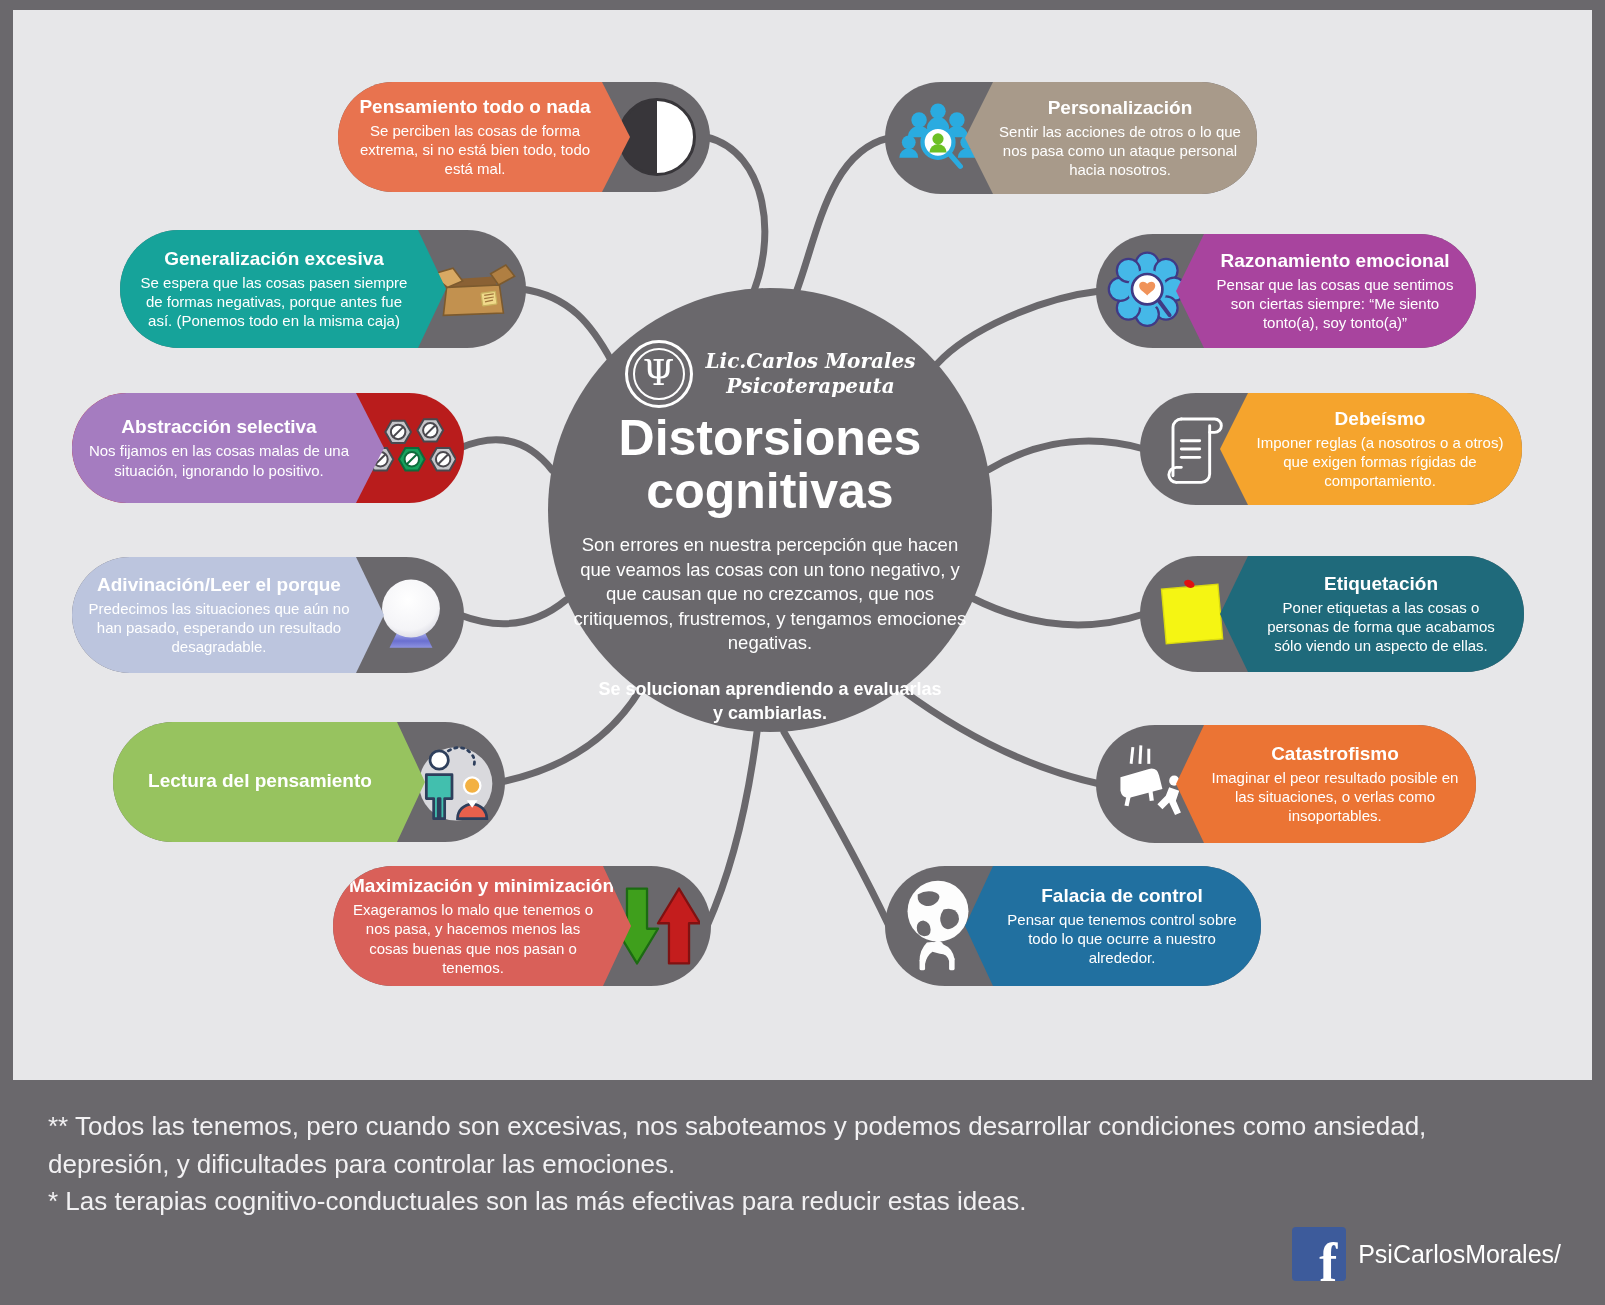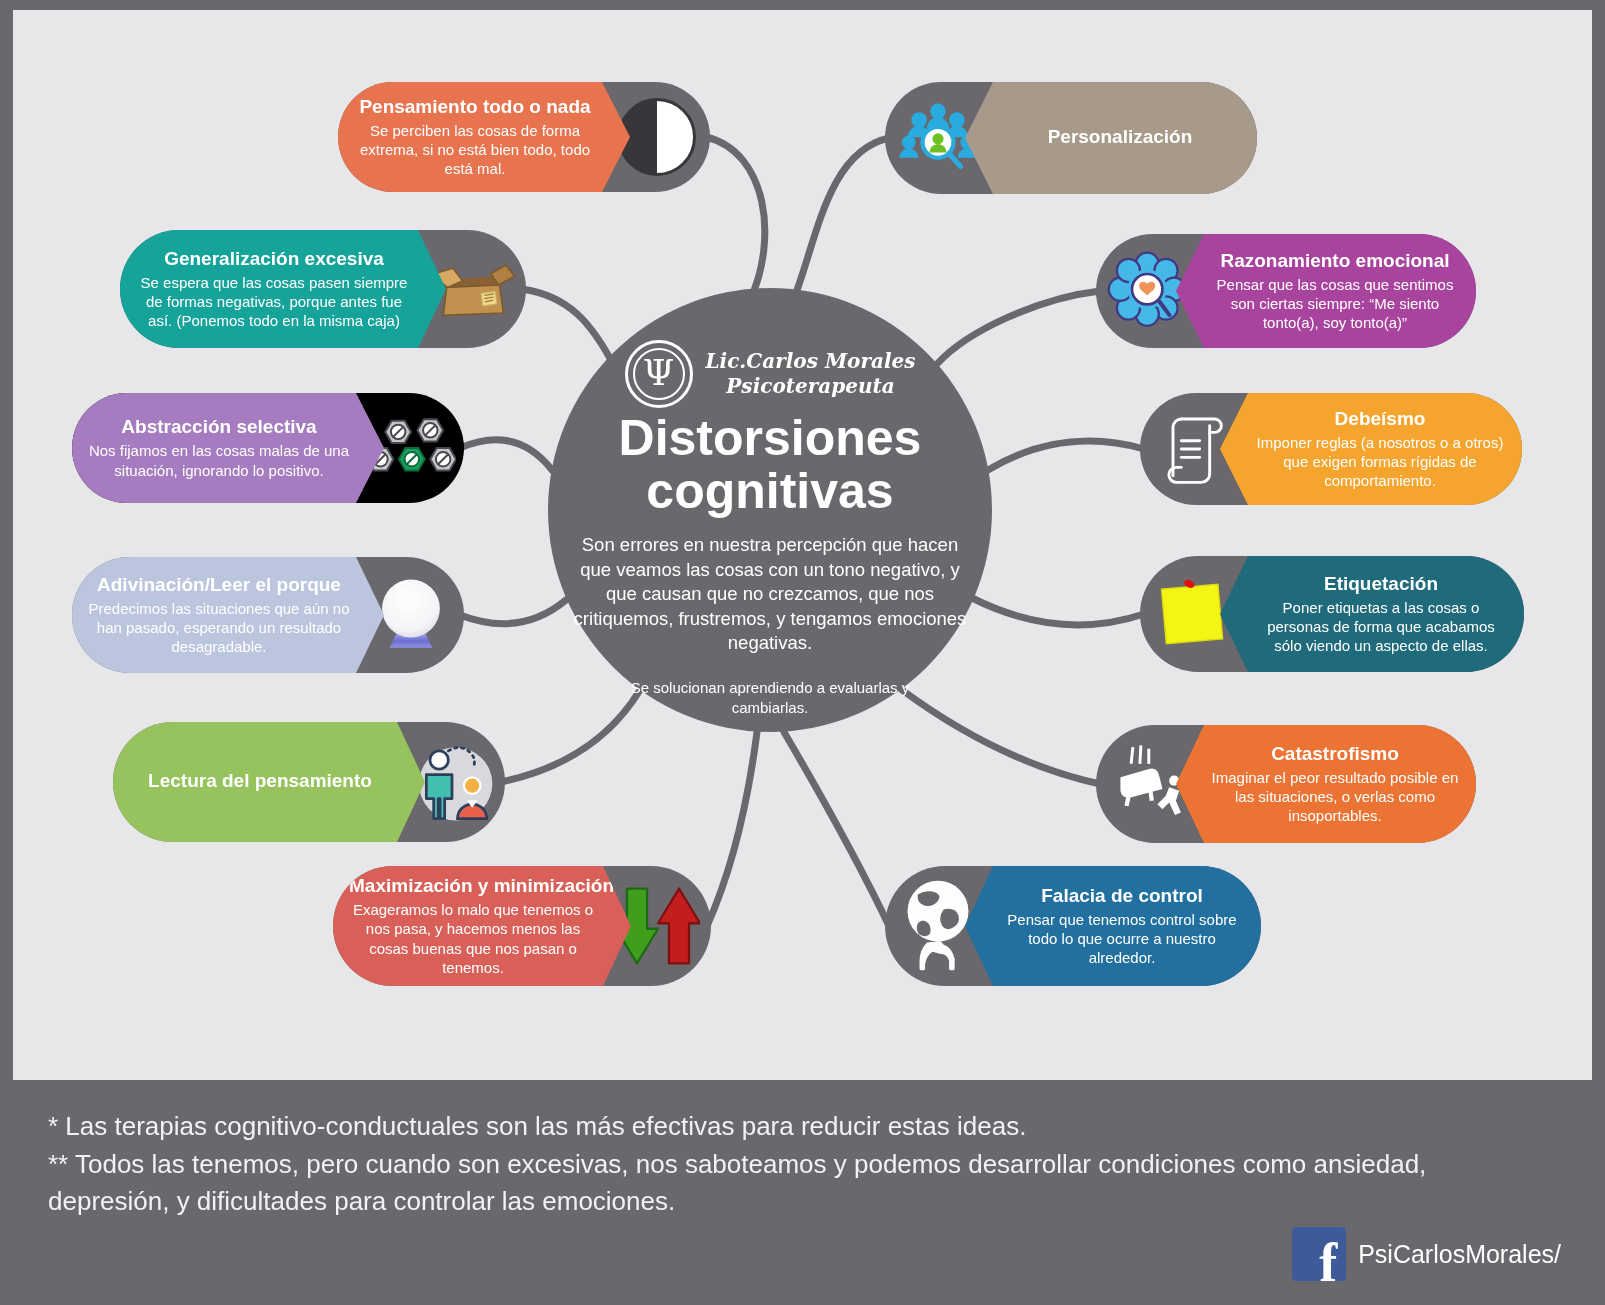--- a/index.html
+++ b/index.html
@@ -33,21 +33,21 @@
     position:absolute;left:548px;top:288px;width:444px;height:444px;border-radius:50%;
     background:#6a686c;z-index:2;color:#fff;text-align:center;
   }
   .logo-row{display:flex;justify-content:center;align-items:center;gap:13px;padding-top:52px;}
   .psi-outer{width:62px;height:62px;border:3px solid #fff;border-radius:50%;display:flex;align-items:center;justify-content:center;flex:0 0 auto;}
   .psi-inner{width:48px;height:48px;border:2.5px solid #fff;border-radius:50%;display:flex;align-items:center;justify-content:center;}
   .psi-glyph{font-family:"DejaVu Serif",serif;font-size:36px;line-height:1;margin-top:-2px;}
   .logo-text{font-family:"DejaVu Serif",serif;font-style:italic;font-weight:bold;font-size:20px;line-height:1.25;text-align:center;}
   .center-title{font-size:50px;font-weight:bold;line-height:1.05;margin-top:4px;}
   .center-desc{font-size:18.5px;line-height:1.33;margin:16px 22px 0;}
-  .center-sol{font-size:15px;line-height:1.33;margin:22px 50px 8px;}
+  .center-sol{font-size:18px;line-height:1.33;margin:22px 50px 8px;font-weight:bold;}
 
   
   .footer{position:absolute;left:0;top:1080px;width:1605px;height:225px;color:#f2f1f3;z-index:2;}
   .notes{margin:28px 40px 0 48px;font-size:26px;line-height:1.45;}
   .note{margin:0;}
   .note2-wrap{max-width:1450px;}
   .fb{position:absolute;right:44px;bottom:24px;display:flex;align-items:center;gap:12px;}
   .fb-square{width:54px;height:54px;background:#3d5b9b;border-radius:4px;position:relative;overflow:hidden;}
   .fb-f{position:absolute;right:9px;bottom:-13px;color:#fff;font-weight:bold;font-size:54px;font-family:"Liberation Serif",serif;}
   .fb-label{font-size:25px;font-weight:normal;color:#ffffff;}
@@ -94,21 +94,21 @@
       <polygon points="23,40 3,24 30,16 42,32" fill="#d8a963" stroke="#7c5a2e" stroke-width="2"></polygon>
       <polygon points="87,37 107,26 96,12 77,23" fill="#b07f42" stroke="#7c5a2e" stroke-width="2"></polygon>
       <rect x="66" y="46" width="18" height="16" rx="1" transform="rotate(-8 75 54)" fill="#f0d98a" stroke="#c9b35f" stroke-width="1.5"></rect>
       <line x1="69" y1="50" x2="81" y2="48" stroke="#a0743c" stroke-width="1.5"></line>
       <line x1="69" y1="54" x2="81" y2="52" stroke="#a0743c" stroke-width="1.5"></line>
       <line x1="70" y1="58" x2="80" y2="56" stroke="#a0743c" stroke-width="1.5"></line>
     </svg>
   </div>
 </div>
 
-<div class="bubble left" style="left: 72px; top: 393px; width: 392px; height: 110px; --c: #a57cc0; background-color: #000000;">
+<div class="bubble left" style="left: 72px; top: 393px; width: 392px; height: 110px; --c: #a57cc0; background-color: #b91c1c;">
   <div class="colorblock">
     <div class="b-title">Abstracción selectiva</div>
     <div class="b-desc">Nos fijamos en las cosas malas de una situación, ignorando lo positivo.</div>
   </div>
   <div class="icon-zone">
     <svg width="92" height="78" viewBox="0 0 112 84">
       <g stroke="#4a484e" stroke-width="2.5">
         <g transform="translate(40,22)">
             <polygon points="-8,-13.9 8,-13.9 16,0 8,13.9 -8,13.9 -16,0" fill="#c6c6ca"></polygon>
             <circle r="9" fill="#ffffff"></circle>
@@ -190,20 +190,21 @@
     <svg width="84" height="88" viewBox="0 0 92 94">
       <polygon points="12,6 34,6 34,50 46,50 23,88 0,50 12,50" fill="#3f9f1c" stroke="#1c6b12" stroke-width="2.5" stroke-linejoin="round"></polygon>
       <polygon points="58,88 80,88 80,44 92,44 69,6 46,44 58,44" fill="#c41d1d" stroke="#801111" stroke-width="2.5" stroke-linejoin="round"></polygon>
     </svg>
   </div>
 </div>
 
 <div class="bubble right" style="left: 885px; top: 82px; width: 372px; height: 112px; --c: #a89a8a; background-color: rgb(106, 104, 108);">
   <div class="colorblock">
     <div class="b-title">Personalización</div>
+    <div class="b-desc">Sentir las acciones de otros o lo que nos pasa como un ataque personal hacia nosotros.</div>
   </div>
   <div class="icon-zone">
     <svg width="86" height="82" viewBox="0 0 100 94">
       <g fill="#2aabe0">
         <circle cx="28" cy="26" r="9"></circle>
           <path d="M15,46 a13,13 0 0 1 26,0 z"></path>
         <circle cx="50" cy="16" r="9"></circle>
           <path d="M37,36 a13,13 0 0 1 26,0 z"></path>
         <circle cx="72" cy="26" r="9"></circle>
           <path d="M59,46 a13,13 0 0 1 26,0 z"></path>
@@ -332,22 +333,22 @@
       <div>Psicoterapeuta</div>
     </div>
   </div>
   <div class="center-title">Distorsiones cognitivas</div>
   <div class="center-desc">Son errores en nuestra percepción que hacen que veamos las cosas con un tono negativo, y que causan que no crezcamos, que nos critiquemos, frustremos, y tengamos emociones negativas.</div>
   <div class="center-sol">Se solucionan aprendiendo a evaluarlas y cambiarlas.</div>
 </div>
 
 <div class="footer">
   <div class="notes">
+    <p class="note note2-wrap">** Todos las tenemos, pero cuando son excesivas, nos saboteamos y podemos desarrollar condiciones como ansiedad, depresión, y dificultades para controlar las emociones.</p>
     <p class="note">* Las terapias cognitivo-conductuales son las más efectivas para reducir estas ideas.</p>
-    <p class="note note2-wrap">** Todos las tenemos, pero cuando son excesivas, nos saboteamos y podemos desarrollar condiciones como ansiedad, depresión, y dificultades para controlar las emociones.</p>
   </div>
   <div class="fb">
     <div class="fb-square" style="background: rgb(61, 91, 155);">
         <span class="fb-f">f</span>
       </div>
     <span class="fb-label">PsiCarlosMorales/</span>
   </div>
 </div>
 
 </body></html>

